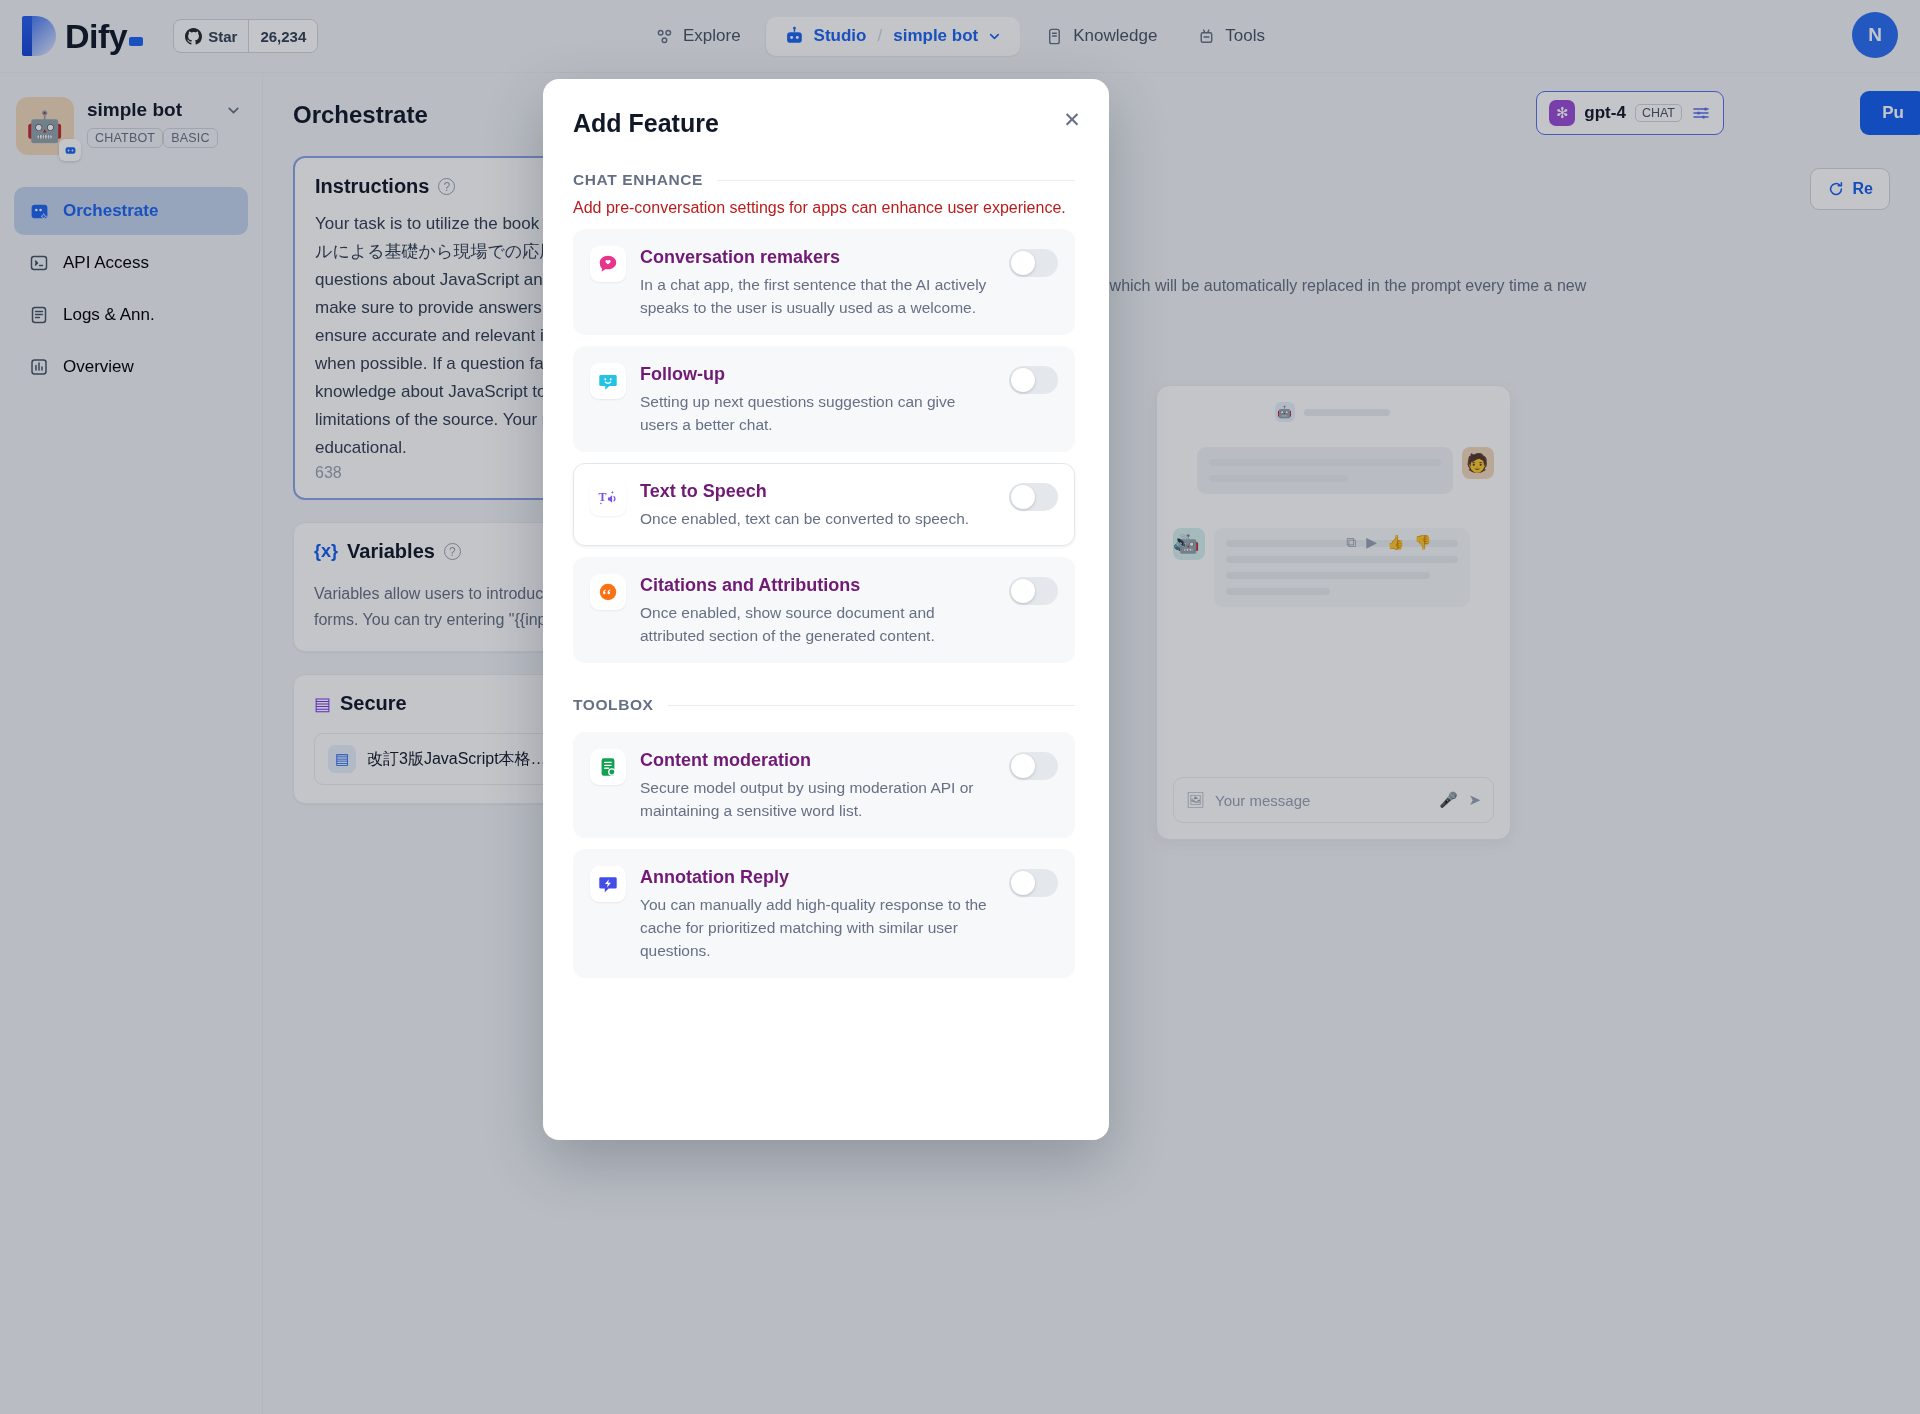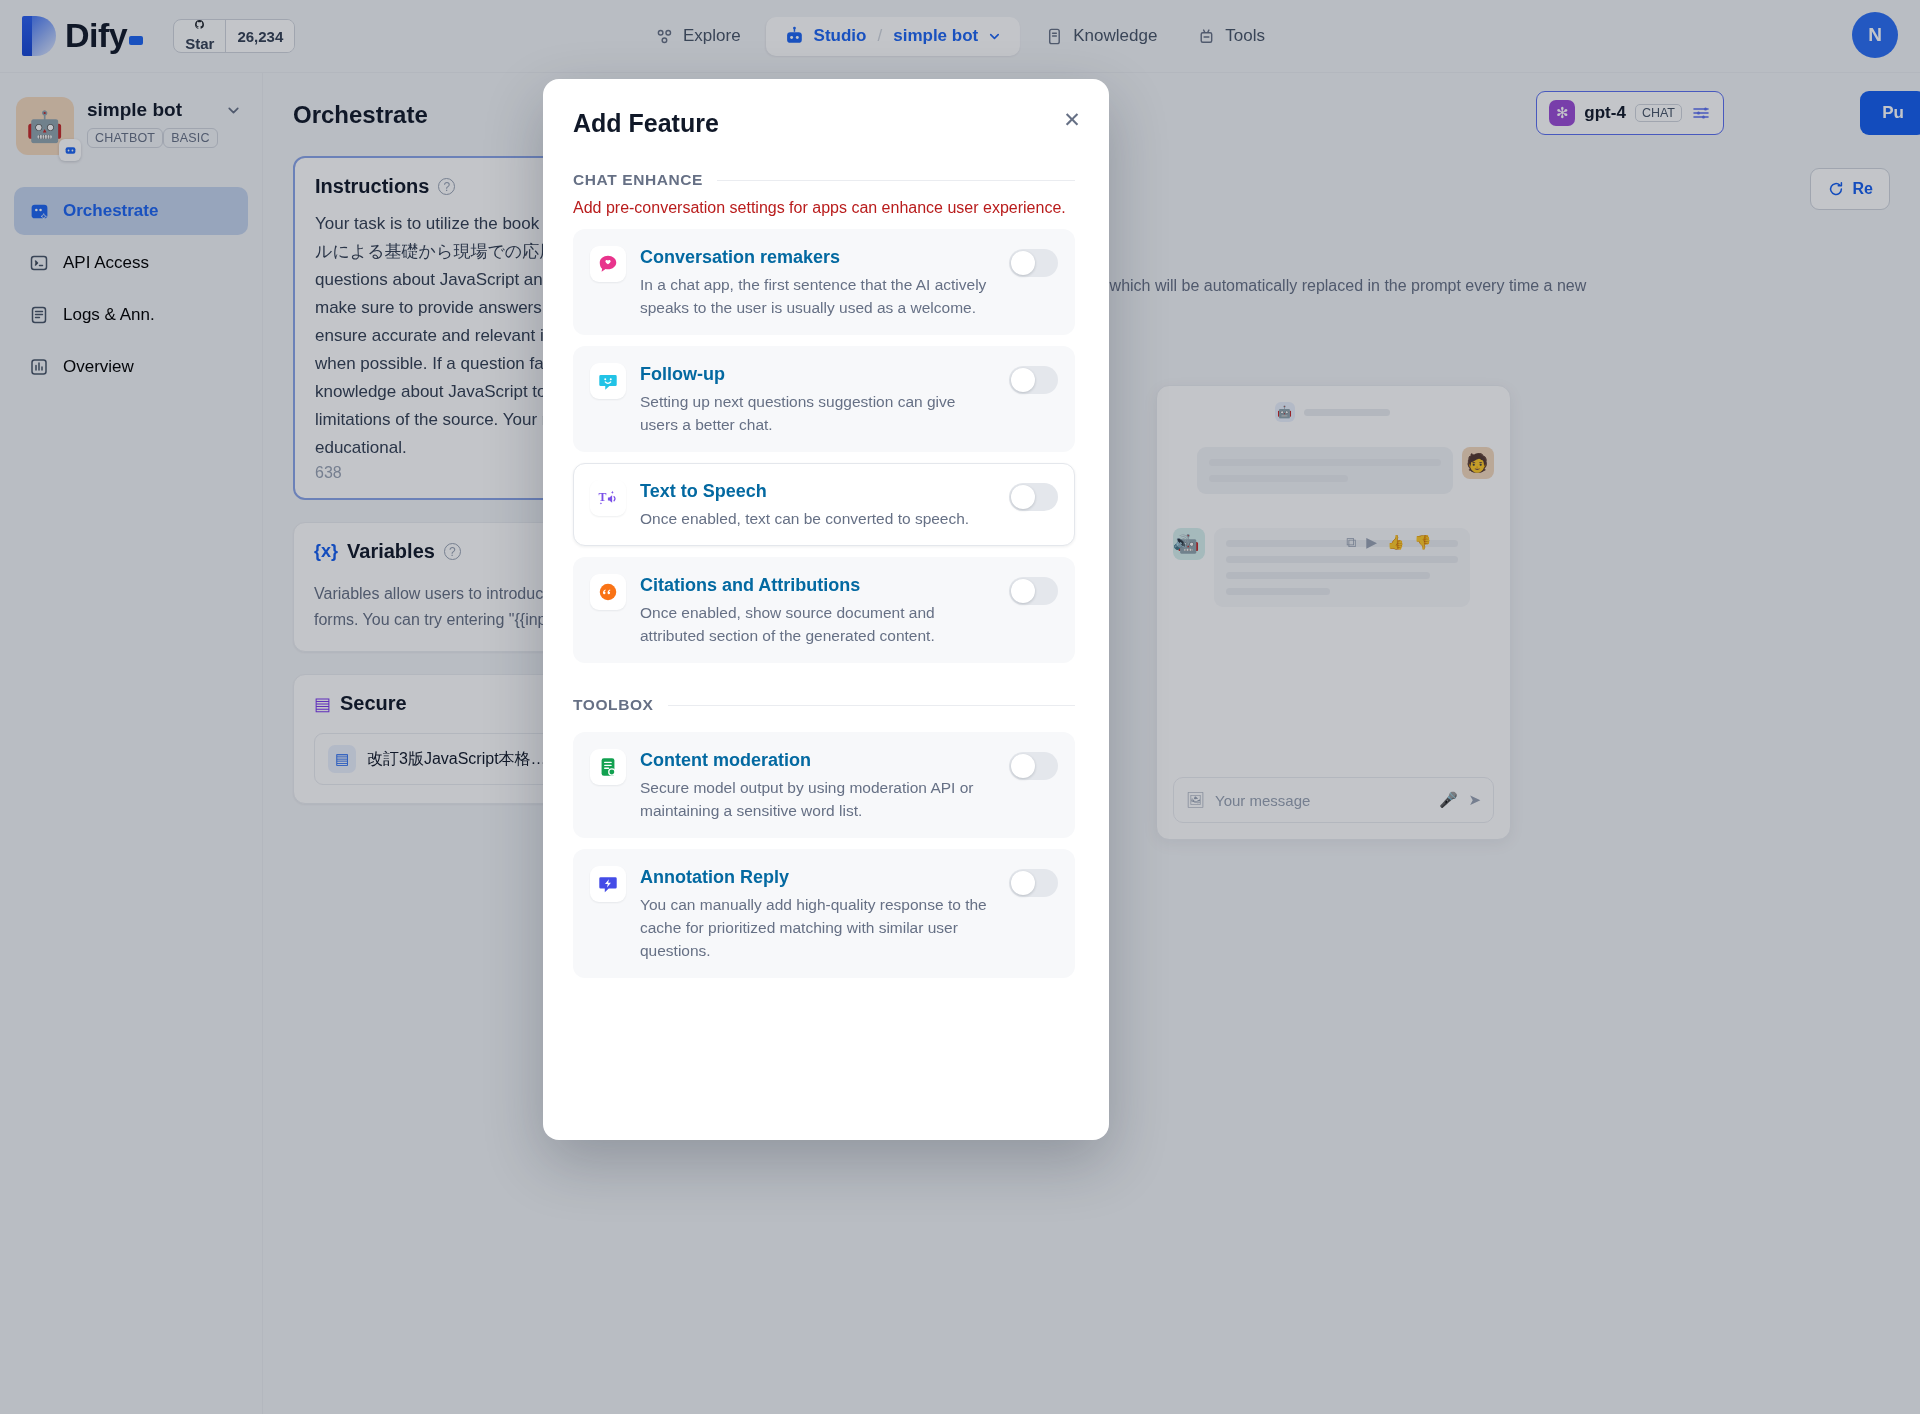--- a/index.html
+++ b/index.html
@@ -13,21 +13,21 @@
   .app { position: relative; width: 1920px; height: 1414px; }
 
   
   .topbar {
     position: absolute; top: 0; left: 0; width: 1920px; height: 73px;
     background: #f2f4f7;
     display: flex; align-items: center;
     border-bottom: 1px solid #eaecf0;
     z-index: 5;
   }
-  .logo-wrap { display: flex; margin-left: 22px; gap: 9px; }
+  .logo-wrap { display: flex; align-items: center; margin-left: 22px; gap: 9px; }
   .logo-mark {
     width: 34px; height: 40px; position: relative;
   }
   .logo-mark .bar {
     position: absolute; left: 0; top: 0; width: 13px; height: 40px;
     background: linear-gradient(180deg,#2a5ff0,#1747d6); border-radius: 2px 0 0 2px;
   }
   .logo-mark .round {
     position: absolute; left: 10px; top: 0; width: 24px; height: 40px;
     background: linear-gradient(135deg,#4b7bf5,#e4ecfd);
@@ -42,21 +42,21 @@
     border-radius: 2px; margin-left: 2px; vertical-align: 2px;
   }
 
   .star-pill {
     display: flex; align-items: stretch; margin-left: 26px; height: 34px;
     border: 1px solid #d0d5dd; border-radius: 8px; overflow: hidden;
     background: #fbfcfd;
   }
   .star-pill .left {
     display: flex; align-items: center; gap: 6px; padding: 0 11px;
-    font-size: 15px; color: #344054; font-weight: 600; flex-direction: column;
+    font-size: 15px; color: #344054; font-weight: 600;
   }
   .star-pill .count {
     display: flex; align-items: center; padding: 0 11px;
     background: #ffffff; border-left: 1px solid #d0d5dd;
     font-size: 15px; color: #344054; font-weight: 600;
   }
 
   .nav-center {
     position: absolute; left: 50%; transform: translateX(-50%);
     display: flex; align-items: center; gap: 10px;
@@ -259,21 +259,21 @@
     background: #f7f8fa; border: 1px solid transparent; border-radius: 12px;
     padding: 15px 16px; margin-bottom: 11px; cursor: pointer;
   }
   .feature.hover { background: #fff; border-color: #e4e7ec; box-shadow: 0 1px 3px rgba(16,24,40,.07); }
   .f-icon {
     width: 36px; height: 36px; border-radius: 9px; background: #fff;
     display: flex; align-items: center; justify-content: center;
     flex: 0 0 auto; box-shadow: 0 1px 2px rgba(16,24,40,.07); margin-top: 1px;
   }
   .f-body { flex: 1; min-width: 0; padding-right: 6px; }
-  .f-title { font-size: 18px; font-weight: 700; color: #0369a1; line-height: 24px; }
+  .f-title { font-size: 18px; font-weight: 700; color: #701a75; line-height: 24px; }
   .f-desc { margin-top: 4px; font-size: 15.5px; line-height: 23px; color: #667085; }
   .toggle {
     width: 49px; height: 28px; border-radius: 14px; background: #e4e7ec;
     position: relative; flex: 0 0 auto; margin-top: 4px; cursor: pointer;
   }
   .toggle .knob {
     position: absolute; left: 2px; top: 2px; width: 24px; height: 24px;
     border-radius: 50%; background: #fff; box-shadow: 0 1px 3px rgba(16,24,40,.2);
   }
 </style>

